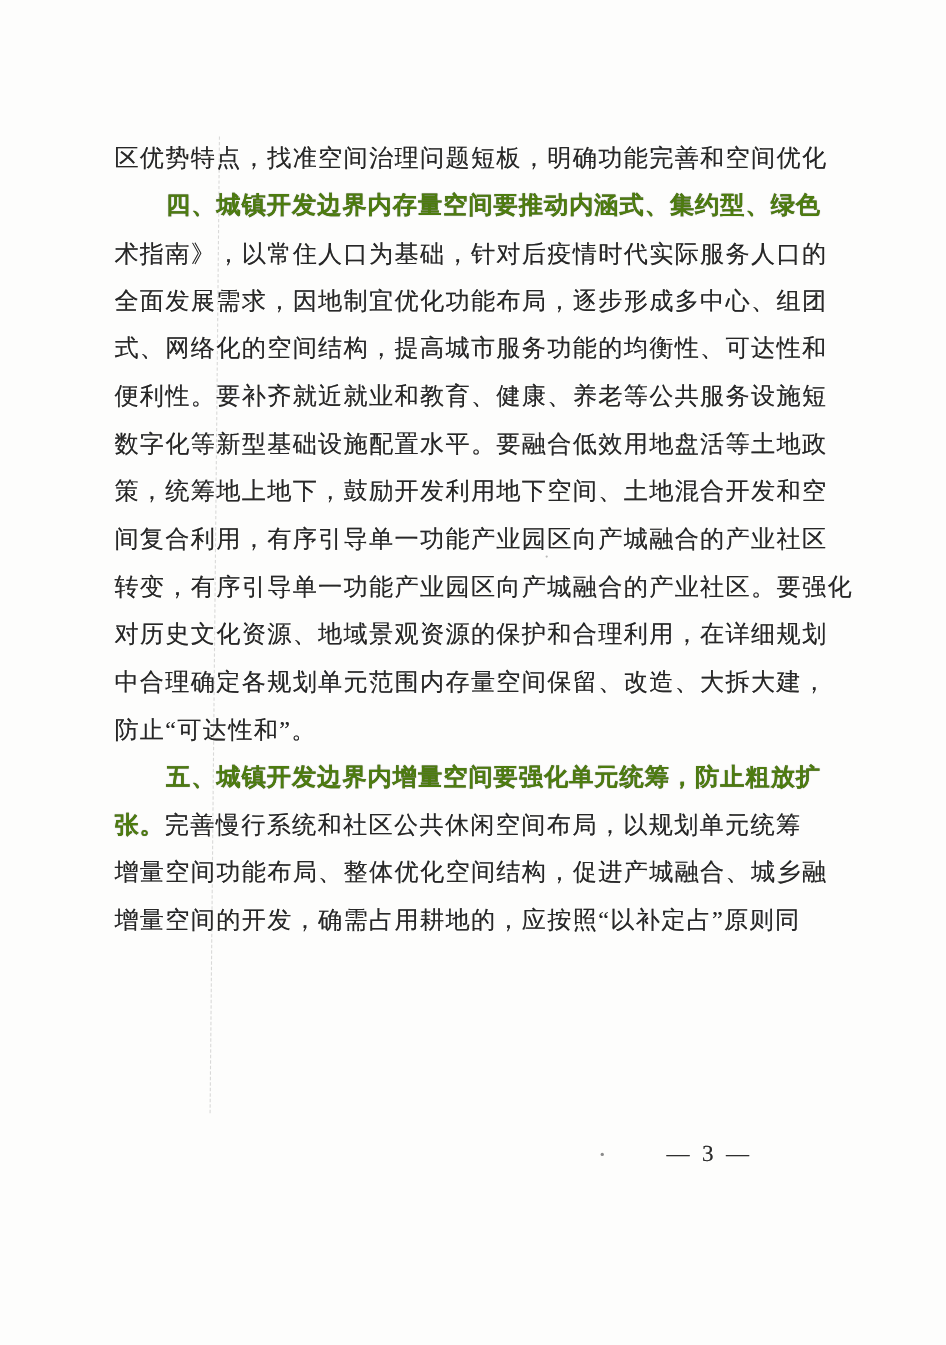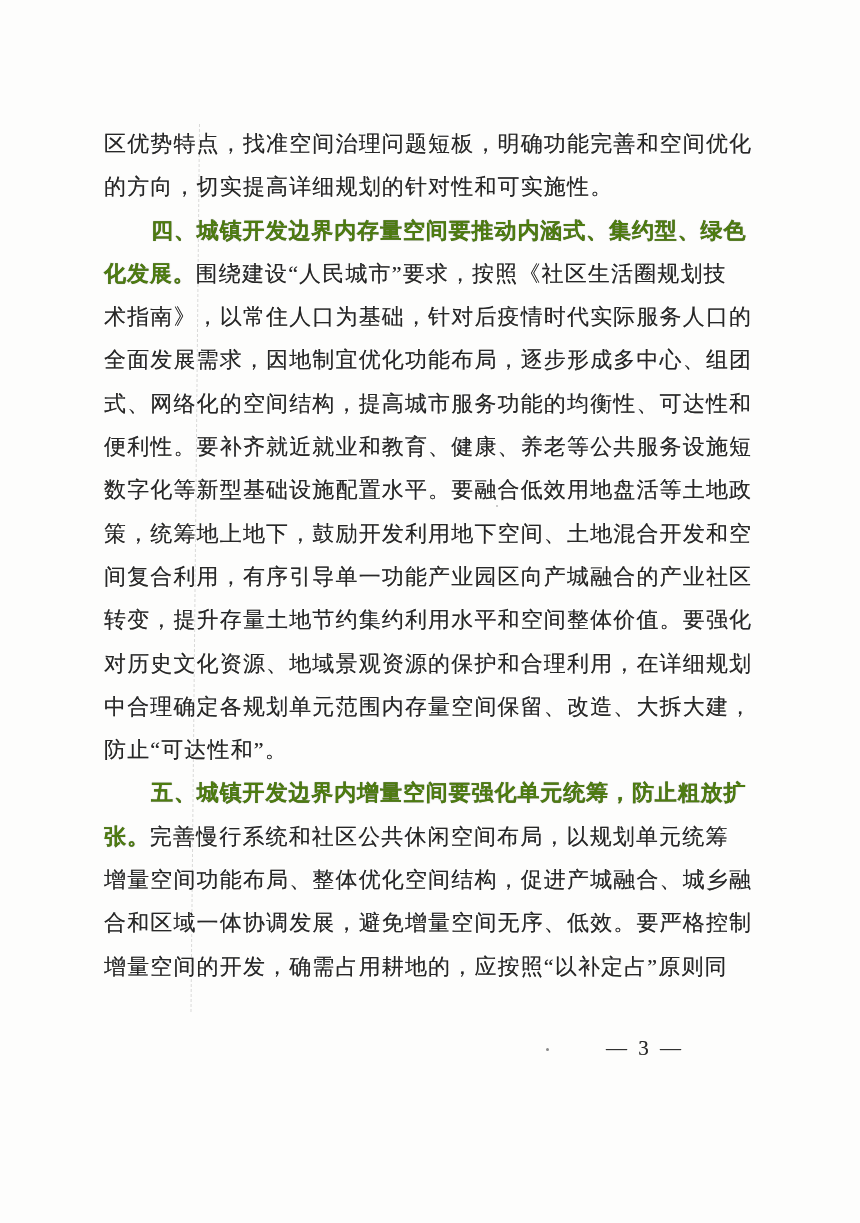--- a/index.html
+++ b/index.html
@@ -71,34 +71,31 @@
 </style>
 </head>
 <body>
 
 <div class="page">
   <div class="crease"></div>
   <div class="speck speck-1"></div>
   <div class="speck speck-2"></div>
   <div class="text-block" id="text-block">
       <div class="line"><span class="seg">区优势特点，找准空间治理问题短板，明确功能完善和空间优化</span></div>
-      <div class="line"><span class="seg">的方向，切实提高详细规划的针对性和可实施性。</span></div>
       <div class="line indent"><span class="seg bold">四、城镇开发边界内存量空间要推动内涵式、集约型、绿色</span></div>
-      <div class="line"><span class="seg bold">化发展。</span><span class="seg">围绕建设“人民城市”要求，按照《社区生活圈规划技</span></div>
       <div class="line"><span class="seg">术指南》，以常住人口为基础，针对后疫情时代实际服务人口的</span></div>
       <div class="line"><span class="seg">全面发展需求，因地制宜优化功能布局，逐步形成多中心、组团</span></div>
       <div class="line"><span class="seg">式、网络化的空间结构，提高城市服务功能的均衡性、可达性和</span></div>
       <div class="line"><span class="seg">便利性。要补齐就近就业和教育、健康、养老等公共服务设施短</span></div>
       <div class="line"><span class="seg">数字化等新型基础设施配置水平。要融合低效用地盘活等土地政</span></div>
       <div class="line"><span class="seg">策，统筹地上地下，鼓励开发利用地下空间、土地混合开发和空</span></div>
       <div class="line"><span class="seg">间复合利用，有序引导单一功能产业园区向产城融合的产业社区</span></div>
-      <div class="line"><span class="seg">转变，提升存量土地节约集约利用水平和空间整体价值。要强化</span></div>
+      <div class="line"><span class="seg">转变，有序引导单一功能产业园区向产城融合的产业社区。要强化</span></div>
       <div class="line"><span class="seg">对历史文化资源、地域景观资源的保护和合理利用，在详细规划</span></div>
       <div class="line"><span class="seg">中合理确定各规划单元范围内存量空间保留、改造、大拆大建，</span></div>
       <div class="line"><span class="seg">防止“可达性和”。</span></div>
       <div class="line indent"><span class="seg bold">五、城镇开发边界内增量空间要强化单元统筹，防止粗放扩</span></div>
       <div class="line"><span class="seg bold">张。</span><span class="seg">完善慢行系统和社区公共休闲空间布局，以规划单元统筹</span></div>
       <div class="line"><span class="seg">增量空间功能布局、整体优化空间结构，促进产城融合、城乡融</span></div>
-      <div class="line"><span class="seg">合和区域一体协调发展，避免增量空间无序、低效。要严格控制</span></div>
       <div class="line"><span class="seg">增量空间的开发，确需占用耕地的，应按照“以补定占”原则同</span></div>
     </div>
   <div class="page-number">— 3 —</div>
 </div>
 
 </body></html>

